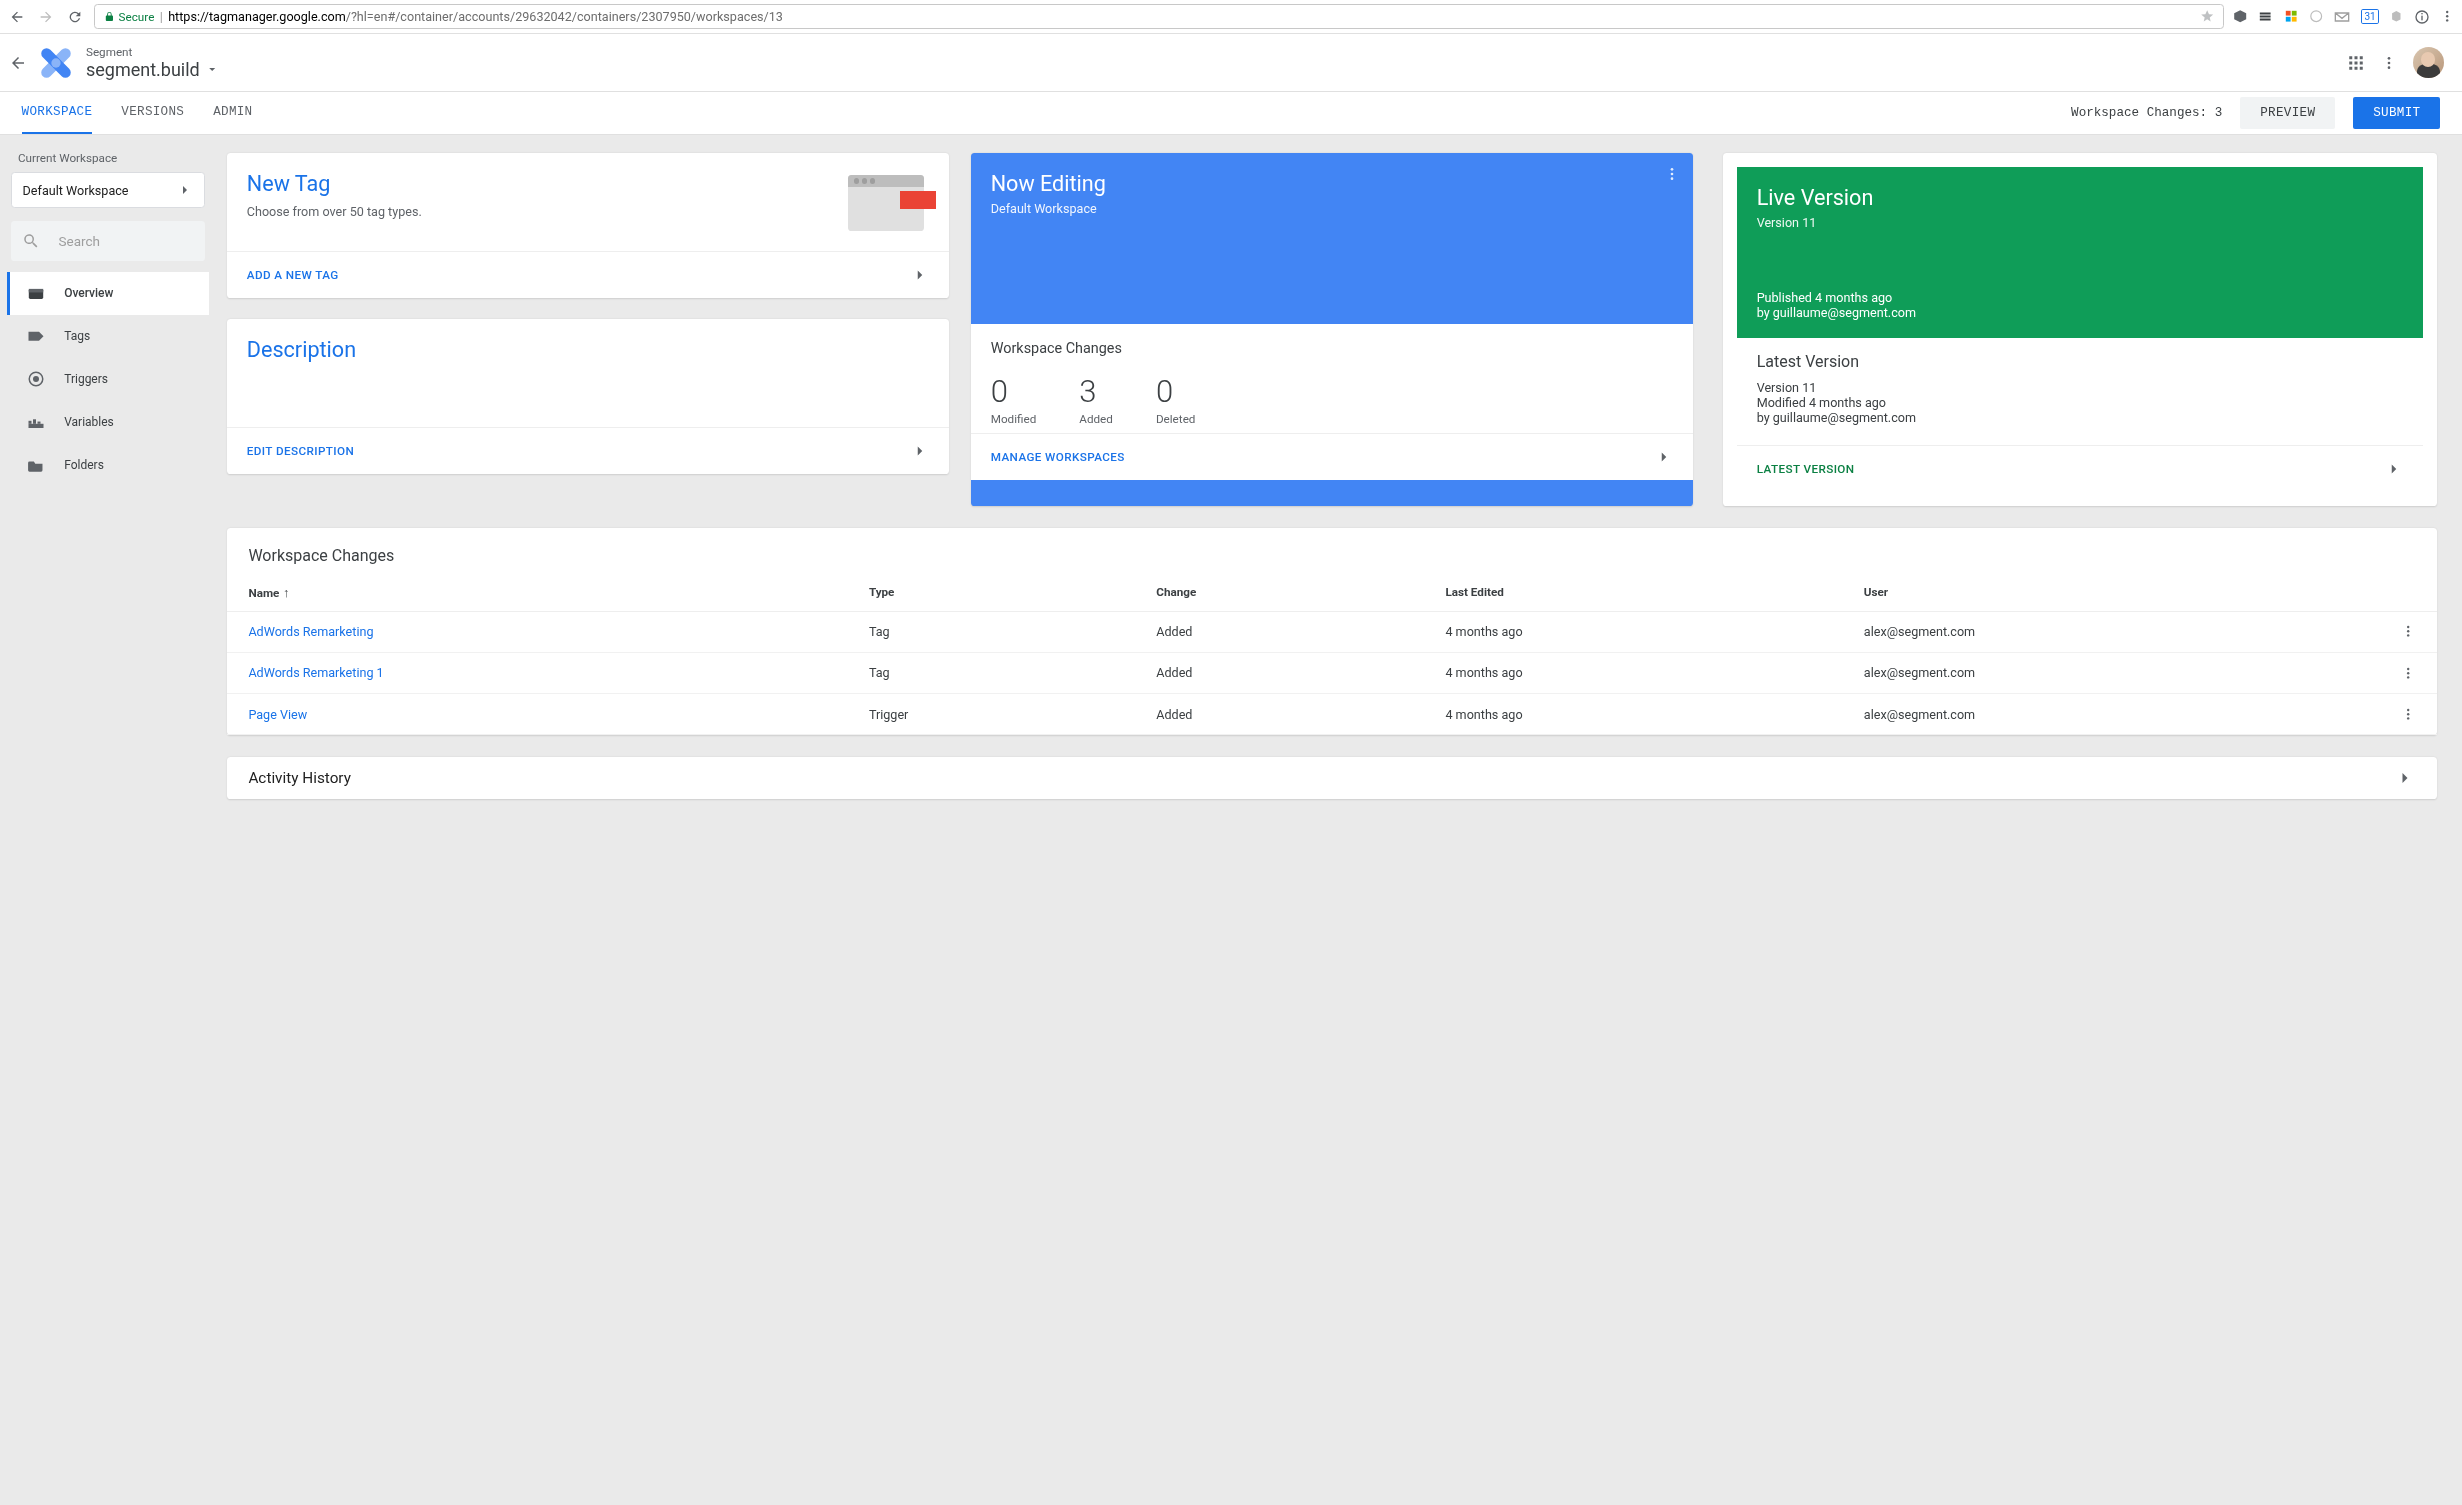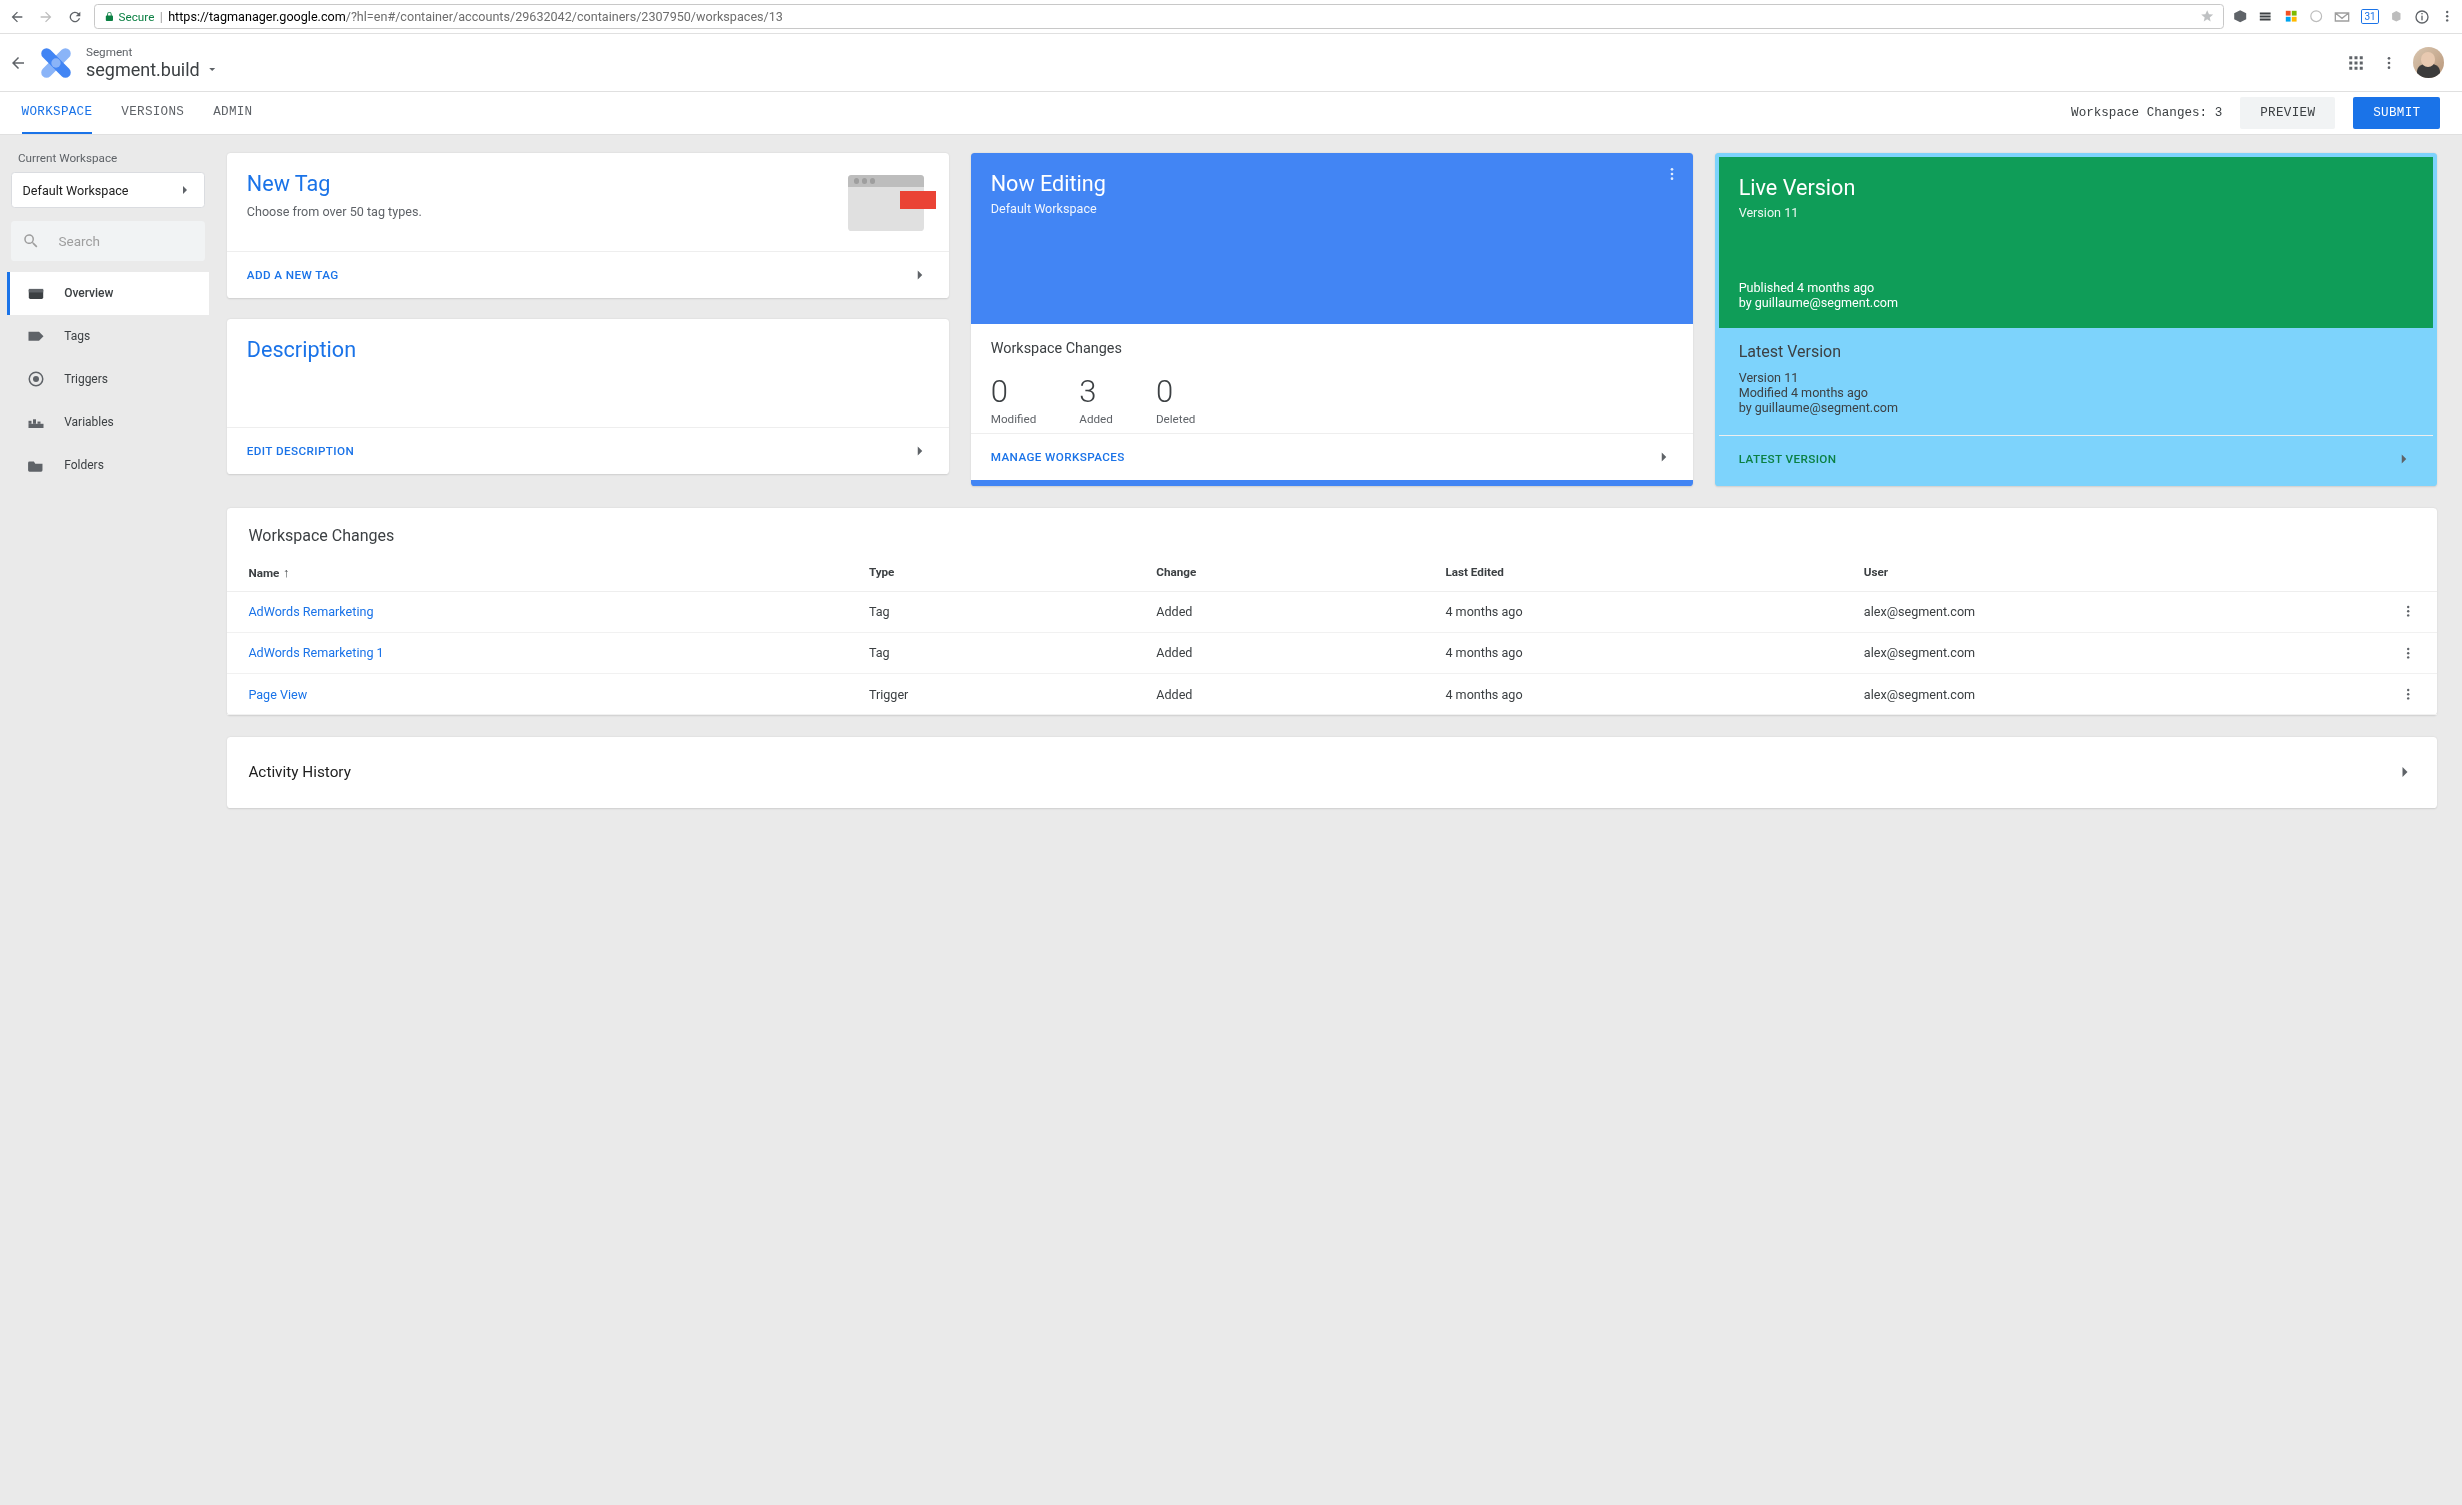--- a/index.html
+++ b/index.html
@@ -95,21 +95,21 @@
 
 .panel { background:#fff; border-radius:3.6px; box-shadow:0 0.9px 1.8px rgba(0,0,0,.12); margin-top:21.6px;}
 .panel-header { padding:18px 21.6px 7.2px; font-size:16px; color:#3c4043;}
 .tbl { width:100%; border-collapse:collapse; }
 .tbl th { text-align:left; font-size:11.7px; font-weight:700; color:#3c4043; padding:12.6px 21.6px 10.8px; border-bottom:0.9px solid #eee;}
 .tbl td { font-size:12.6px; padding:12.6px 21.6px; border-bottom:0.9px solid #f1f1f1; color:#3c4043;}
 .tbl td.name a { color:#1a73e8; text-decoration:none;}
 .row-menu { color:#5f6368; text-align:right;}
 .sort-arrow{font-size:12.6px;margin-left:3.6px;}
 
-.activity-panel { margin-top:21.6px; height:71px; display:flex; align-items:center; padding:0 21.6px; justify-content:space-between; font-size:15.3px;}
+.activity-panel { margin-top:21.6px; height:42px; display:flex; align-items:center; padding:0 21.6px; justify-content:space-between; font-size:15.3px;}
 
 .chev { color:#5f6368; }
 svg { display:block; }
 .icon-btn{cursor:default;}
 </style>
 </head>
 <body>
 
 <div class="chrome-bar">
   <div class="chrome-btn icon-btn">
@@ -403,21 +403,21 @@
         <div class="card-footer" style="background:#fff;">
           <span class="card-action blue-link">MANAGE WORKSPACES</span>
           <span class="chev">
               <svg width="18" height="18" viewBox="0 0 24 24">
                 <path fill="currentColor" d="m9 6 6 6-6 6z"></path>
               </svg>
             </span>
         </div>
       </div>
 
-      <div class="card green" style="padding:4px;background:#7dd3fc;">
+      <div class="card green" style="padding:14px;background:#ffffff;margin-left:8px;">
         <div class="green-header" style="background:#0f9d58;">
           <div class="card-title">Live Version</div>
           <div class="card-sub">Version 11</div>
           <div class="green-bottom">
             <div>Published 4 months ago</div>
             <div>by guillaume@segment.com</div>
           </div>
         </div>
         <div class="latest-body">
           <div class="lv-title">Latest Version</div>

